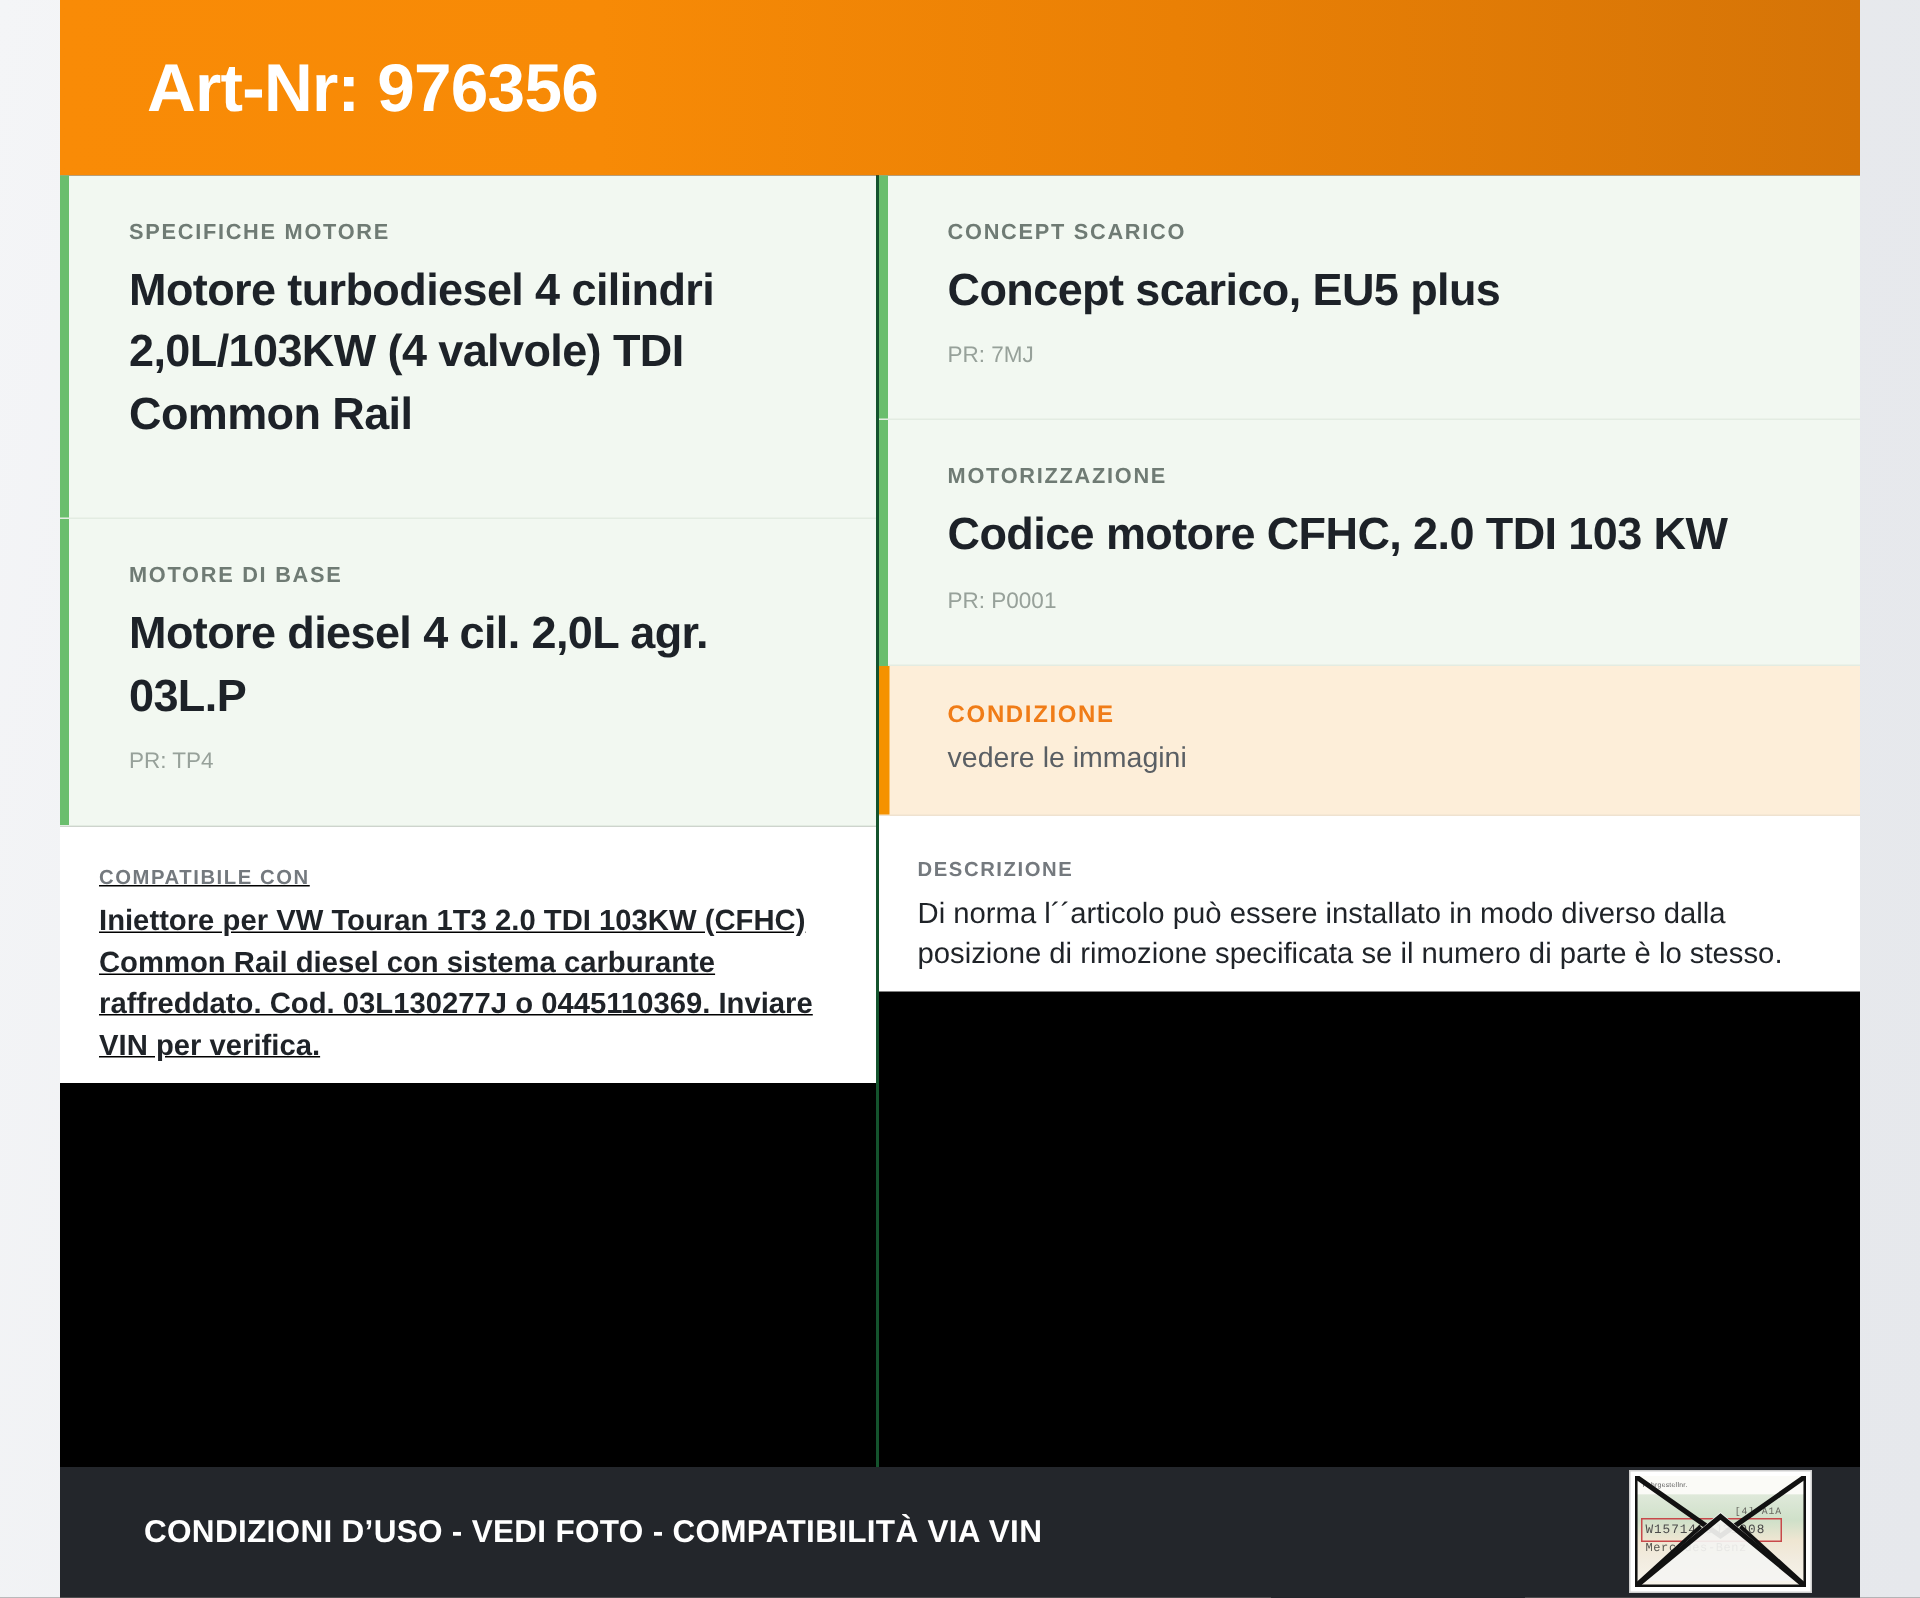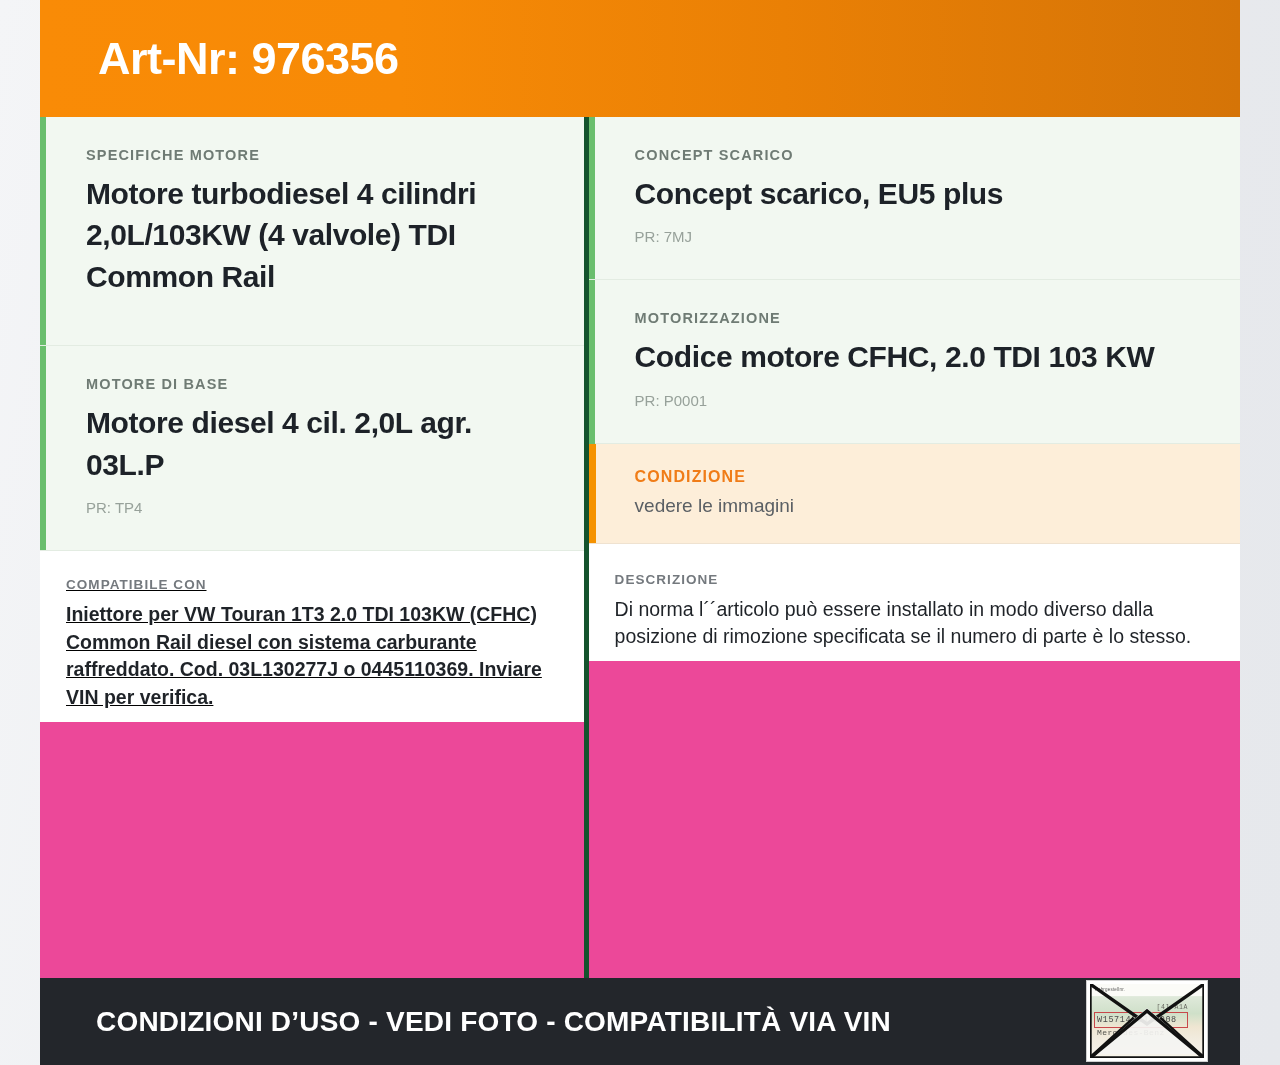--- a/index.html
+++ b/index.html
@@ -16,21 +16,21 @@
     -webkit-font-smoothing: antialiased;
   }
 
   
   .sheet {
     position: absolute;
     left: 40px;
     top: 0;
     width: 1200px;
     height: 1065px;
-    background: #ec4899;
+    background: #000000;
     overflow: hidden;
   }
 
   
   .header {
     height: 117px;
     background: linear-gradient(90deg, #f98b06 0%, #f78a06 30%, #ea8005 62%, #d57407 100%);
     display: flex;
     align-items: center;
     box-sizing: border-box;
@@ -50,21 +50,21 @@
     position: relative;
     height: 861px;
     display: flex;
     align-items: stretch;
   }
   .col {
     position: relative;
     box-sizing: border-box;
   }
   .col-left  { width: 600px; }
-  .col-right { width: 724px; border-left: 5px solid #14532d; }
+  .col-right { width: 724px; border-left: 2px solid #14532d; }
 
   
   .card {
     position: relative;
     background: #f2f8f1;
     box-sizing: border-box;
     padding: 30px 38px 34px 46px;
     border-bottom: 1px solid #e3ece2;
   }
   .card::before {
@@ -157,21 +157,21 @@
     position: relative;
     height: 87px;
     background: #23262b;
     display: flex;
     align-items: center;
     padding-left: 56px;
     box-sizing: border-box;
   }
   .footer-text {
     color: #ffffff;
-    font-size: 28px;
+    font-size: 21px;
     font-weight: bold;
     letter-spacing: 0.2px;
     margin: 0;
   }
 
   
   .badge {
     position: absolute;
     right: 32px;
     bottom: 3px;

